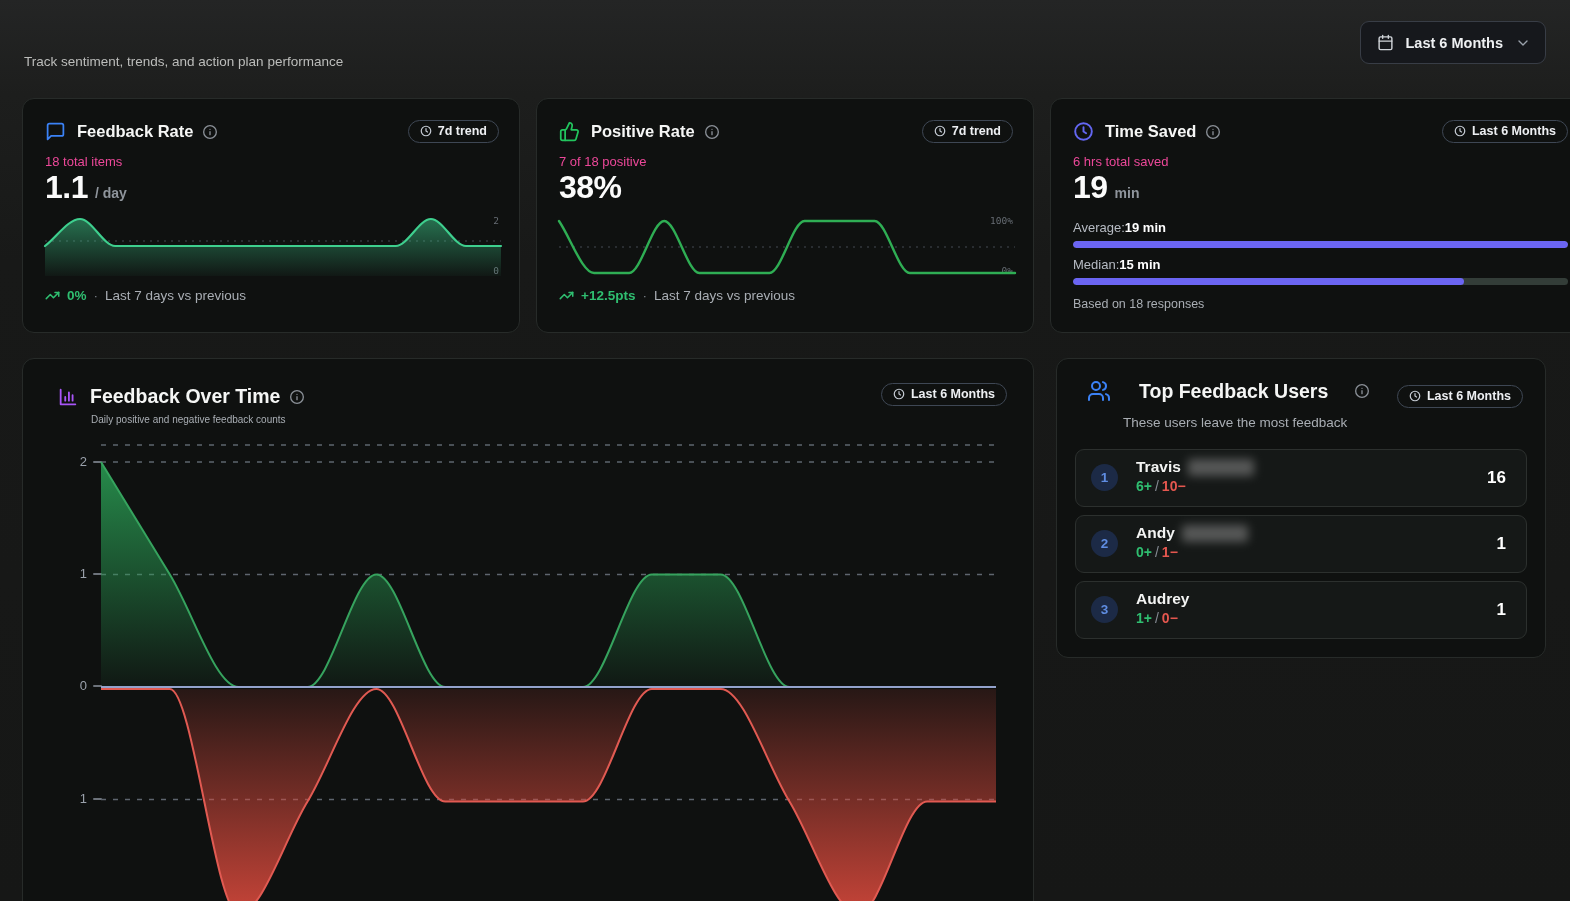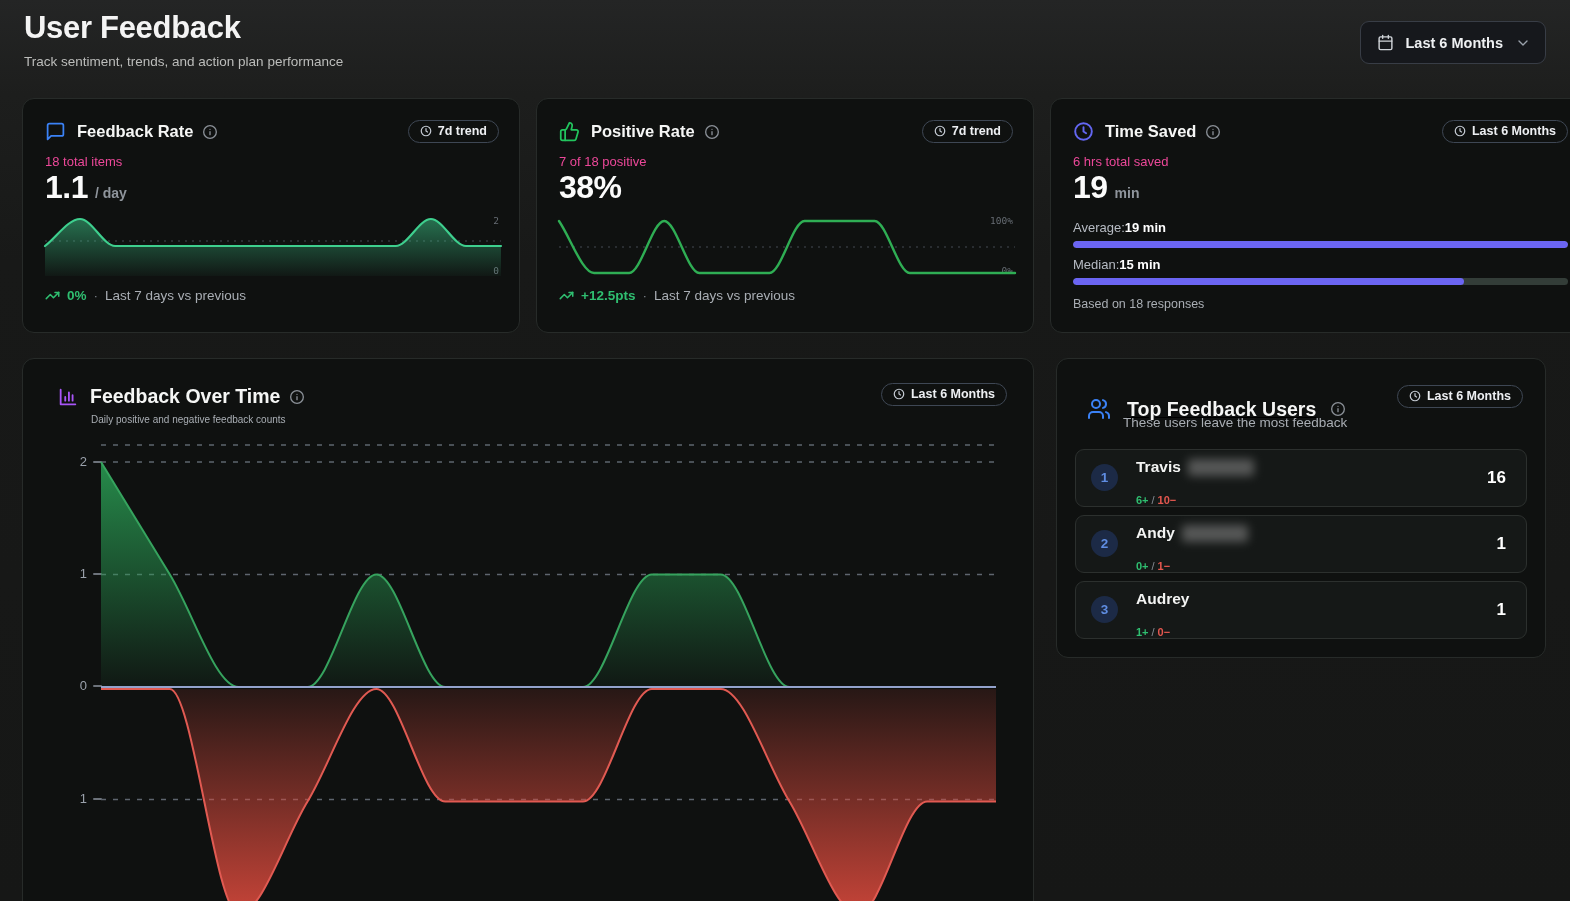--- a/index.html
+++ b/index.html
@@ -57,31 +57,30 @@
   .ydash{position:absolute;left:70px;width:9px;height:2px;background:#6d737b;border-radius:1px;}
   .plot{position:absolute;left:78px;top:85px;width:895px;height:515px;}
   
   .users-sub{position:absolute;left:66px;top:56px;font-size:13.5px;color:#a9aeb4;}
   .urow{position:absolute;left:18px;right:18px;height:56px;background:#151817;border:1px solid #2c302e;border-radius:9px;cursor:pointer;}
   .urow1{top:90px;} .urow2{top:156px;} .urow3{top:222px;}
   .rank{position:absolute;left:15px;top:14px;width:27px;height:27px;border-radius:50%;background:#1c2a46;color:#5f8de2;
     font-size:13.5px;font-weight:700;display:flex;align-items:center;justify-content:center;}
   .uname{position:absolute;left:60px;top:8px;font-size:15.5px;font-weight:800;color:#f3f4f3;display:flex;align-items:center;height:18px;}
   .redact{display:inline-block;margin-left:7px;width:66px;height:17px;background:#8c8c8c;opacity:.55;filter:blur(5px);border-radius:2px;}
-  .ustats{position:absolute;left:60px;top:28px;font-size:11px;font-weight:700;margin-top:16px;}
+  .ustats{position:absolute;left:60px;top:28px;font-size:14px;font-weight:700;}
   .upos{color:#2fbe70;} .usep{color:#868c94;font-weight:400;padding:0 3px;} .uneg{color:#e4574f;}
   .ucount{position:absolute;right:20px;top:50%;transform:translateY(-50%);font-size:17px;font-weight:800;color:#ffffff;}
   svg.ic{display:block;}
 </style>
 </head>
 <body>
 
 <div class="stage">
 
-  <div class="page-title">User Feedback</div>
   <div class="page-sub">Track sentiment, trends, and action plan performance</div>
   <button class="range-btn">
     <span class="cal">
       <svg class="ic" width="17" height="17" viewBox="0 0 24 24" fill="none" stroke="currentColor" stroke-width="2" stroke-linecap="round" stroke-linejoin="round">
           <rect x="3" y="4" width="18" height="18" rx="2"></rect>
           <path d="M16 2v4M8 2v4M3 10h18"></path>
         </svg>
     </span>
     <span>Last 6 Months</span>
     <span class="chev">
@@ -303,21 +302,21 @@
           <path d="M0,18C22.95,55.5,45.9,93,68.85,130.5C91.79,168,114.74,243,137.69,243C160.64,243,183.59,243,206.54,243C229.49,243,252.44,130.5,275.38,130.5C298.33,130.5,321.28,243,344.23,243C367.18,243,390.13,243,413.08,243C436.03,243,458.97,243,481.92,243C504.87,243,527.82,130.5,550.77,130.5C573.72,130.5,596.67,130.5,619.62,130.5C642.56,130.5,665.51,243,688.46,243C711.41,243,734.36,243,757.31,243C780.26,243,803.21,243,826.15,243C849.1,243,872.05,243,895,243L895,243L0,243Z" fill="url(#gGreen)"></path>
           <path d="M0,18C22.95,55.5,45.9,93,68.85,130.5C91.79,168,114.74,243,137.69,243C160.64,243,183.59,243,206.54,243C229.49,243,252.44,130.5,275.38,130.5C298.33,130.5,321.28,243,344.23,243C367.18,243,390.13,243,413.08,243C436.03,243,458.97,243,481.92,243C504.87,243,527.82,130.5,550.77,130.5C573.72,130.5,596.67,130.5,619.62,130.5C642.56,130.5,665.51,243,688.46,243C711.41,243,734.36,243,757.31,243C780.26,243,803.21,243,826.15,243C849.1,243,872.05,243,895,243" fill="none" stroke="#36a35e" stroke-width="2" stroke-linejoin="round"></path>
           <path d="M0,245C22.95,245,45.9,245,68.85,245C91.79,245,114.74,470,137.69,470C160.64,470,183.59,395,206.54,357.5C229.49,320,252.44,245,275.38,245C298.33,245,321.28,357.5,344.23,357.5C367.18,357.5,390.13,357.5,413.08,357.5C436.03,357.5,458.97,357.5,481.92,357.5C504.87,357.5,527.82,245,550.77,245C573.72,245,596.67,245,619.62,245C642.56,245,665.51,320,688.46,357.5C711.41,395,734.36,470,757.31,470C780.26,470,803.21,357.5,826.15,357.5C849.1,357.5,872.05,357.5,895,357.5L895,245L0,245Z" fill="url(#gRed)"></path>
           <path d="M0,245C22.95,245,45.9,245,68.85,245C91.79,245,114.74,470,137.69,470C160.64,470,183.59,395,206.54,357.5C229.49,320,252.44,245,275.38,245C298.33,245,321.28,357.5,344.23,357.5C367.18,357.5,390.13,357.5,413.08,357.5C436.03,357.5,458.97,357.5,481.92,357.5C504.87,357.5,527.82,245,550.77,245C573.72,245,596.67,245,619.62,245C642.56,245,665.51,320,688.46,357.5C711.41,395,734.36,470,757.31,470C780.26,470,803.21,357.5,826.15,357.5C849.1,357.5,872.05,357.5,895,357.5" fill="none" stroke="#e15a52" stroke-width="2" stroke-linejoin="round"></path>
           <line x1="0" x2="895" y1="243" y2="243" stroke="#93a2cc" stroke-width="2"></line>
         </svg>
       </div>
   </article>
 
   <article class="card" id="card-users">
-    <div class="card-head" style="left:30px;top:38px;gap:16px;text-decoration:underline;">
+    <div class="card-head" style="left:30px;top:20px;gap:28px;">
       <span style="color:#3b82f6;display:flex;">
         <svg class="ic" width="24" height="24" viewBox="0 0 24 24" fill="none" stroke="currentColor" stroke-width="2" stroke-linecap="round" stroke-linejoin="round">
             <path d="M16 21v-2a4 4 0 0 0-4-4H6a4 4 0 0 0-4 4v2"></path>
             <circle cx="9" cy="7" r="4"></circle>
             <path d="M22 21v-2a4 4 0 0 0-3-3.87"></path>
             <path d="M16 3.13a4 4 0 0 1 0 7.75"></path>
           </svg>
       </span>
       <span class="card-title big-title">Top Feedback Users</span>
       <span class="info">

